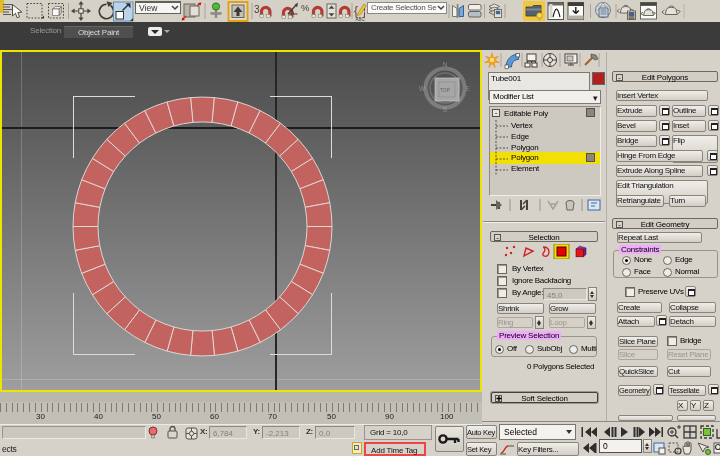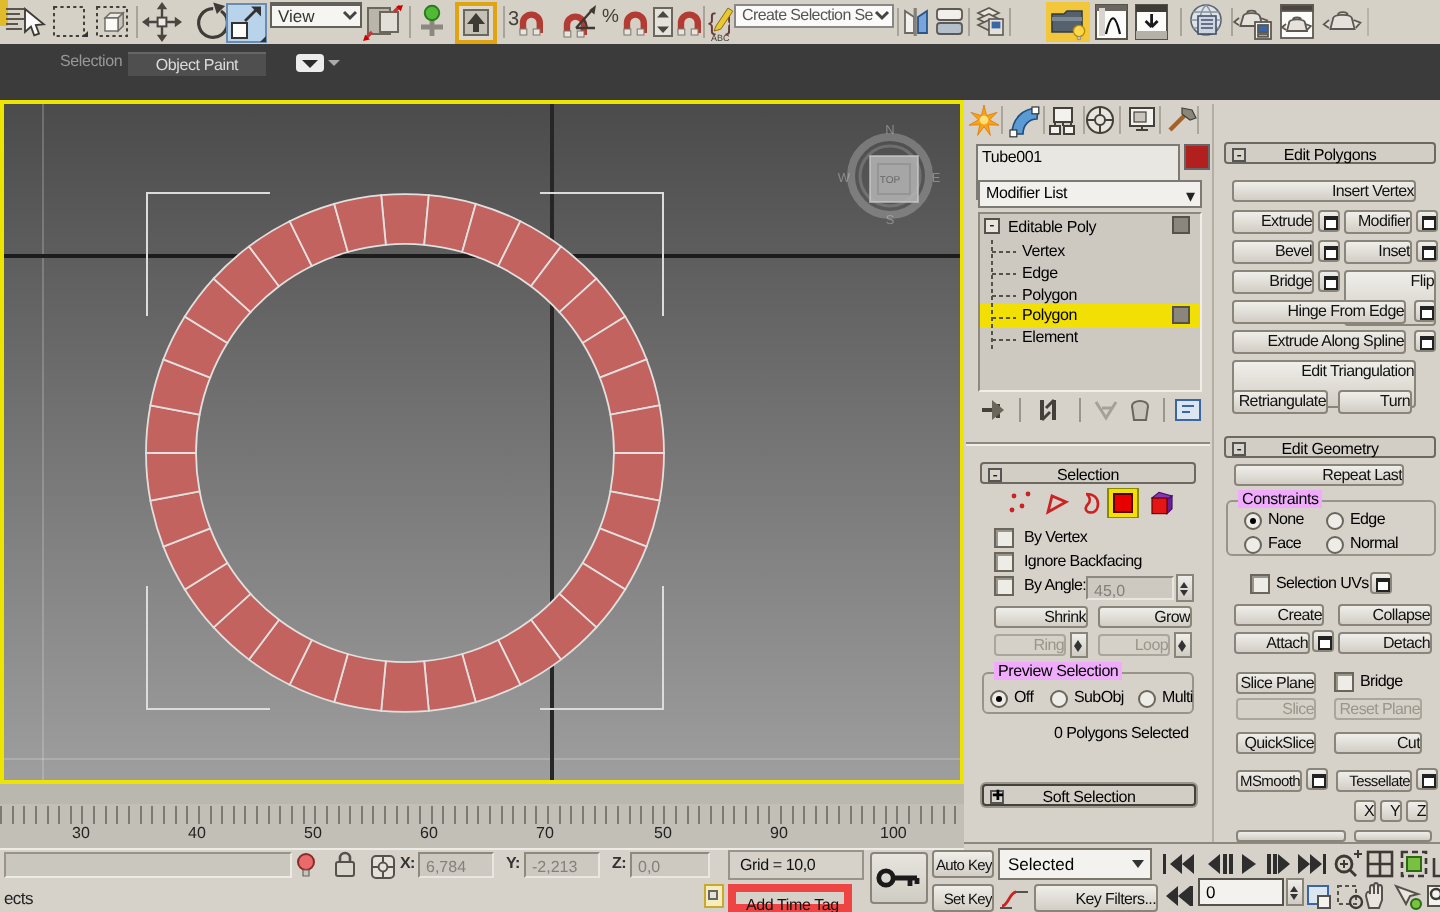--- a/index.html
+++ b/index.html
@@ -1,16 +1,16 @@
 <!DOCTYPE html>
 <html><head><meta charset="utf-8"><style>
 *{margin:0;padding:0;box-sizing:border-box;font-family:"Liberation Sans",sans-serif}
 body{width:720px;height:456px;overflow:hidden;position:relative;background:#d6d2ca}
 .abs{position:absolute}
-.btn{position:absolute;background:linear-gradient(#f0eee9,#d2cec6);border:1px solid #89857b;border-radius:2px;font-size:8px;letter-spacing:-.3px;color:#111;text-align:right;line-height:10px;white-space:nowrap;overflow:hidden}
+.btn{position:absolute;background:linear-gradient(#f0eee9,#d2cec6);border:1px solid #89857b;border-radius:2px;font-size:8px;letter-spacing:-.3px;color:#111;text-align:left;line-height:10px;white-space:nowrap;overflow:hidden}
 .btn.gray{color:#9a968c;background:#d5d1c9;border-color:#aaa69c}
 .hdr{position:absolute;background:#d2cec6;border:1px solid #6d695f;border-radius:2px;font-size:8px;letter-spacing:-.2px;color:#000;text-align:center;line-height:11px}
 .hdr b{position:absolute;left:3px;top:2px;width:7px;height:7px;border:1px solid #555;background:#d8d4cc;font-size:8px;line-height:5px;text-align:center;font-weight:normal}
 .cb{position:absolute;width:10px;height:10px;background:#eeece7;border:1px solid #6a665c;box-shadow:inset 1px 1px 0 #9a968c}
 .rad{position:absolute;width:9px;height:9px;background:#eeece7;border:1px solid #6a665c;border-radius:50%}
 .rad.on:after{content:"";position:absolute;left:2px;top:2px;width:3px;height:3px;background:#000;border-radius:50%}
 .lbl{position:absolute;font-size:8px;letter-spacing:-.3px;color:#000;white-space:nowrap}
 .sbox{position:absolute;width:11px;height:11px;background:linear-gradient(#f0eee9,#d2cec6);border:1px solid #89857b;border-radius:2px}
 .sbox:after{content:"";position:absolute;left:2px;top:2px;width:5px;height:4px;background:#fff;border:1px solid #222;border-top-width:2px}
 .fld{position:absolute;background:#cdc9c1;border:1px solid #8d897f;border-right-color:#e8e6e1;border-bottom-color:#e8e6e1;font-size:8px;color:#84807a;line-height:13px;padding-left:3px;white-space:nowrap}
@@ -353,21 +353,21 @@
 <div class="lbl" style="left:537px;top:344px">SubObj</div>
 <div class="rad" style="left:569px;top:345px"></div>
 <div class="lbl" style="left:581px;top:344px">Multi</div>
 <div class="lbl" style="left:527px;top:362px">0 Polygons Selected</div>
 <div class="hdr" style="left:491px;top:392px;width:107px;height:11px;border-color:#44403a;box-shadow:0 0 0 1px #9a968c"><b style="font-size:7px">✚</b>Soft Selection</div>
 
 <div class="hdr" style="left:612px;top:71px;width:106px;height:11px"><b>-</b>Edit Polygons</div>
 <div class="btn" style="left:616px;top:90px;width:92px;height:11px">Insert Vertex</div>
 <div class="btn" style="left:616px;top:105px;width:41px;height:12px">Extrude</div>
 <div class="sbox" style="left:659px;top:105px"></div>
-<div class="btn" style="left:672px;top:105px;width:34px;height:12px">Modifier</div>
+<div class="btn" style="left:672px;top:105px;width:34px;height:12px">Outline</div>
 <div class="sbox" style="left:708px;top:105px"></div>
 <div class="btn" style="left:616px;top:120px;width:41px;height:12px">Bevel</div>
 <div class="sbox" style="left:659px;top:120px"></div>
 <div class="btn" style="left:672px;top:120px;width:34px;height:12px">Inset</div>
 <div class="sbox" style="left:708px;top:120px"></div>
 <div class="btn" style="left:616px;top:135px;width:41px;height:12px">Bridge</div>
 <div class="sbox" style="left:659px;top:135px"></div>
 <div class="btn" style="left:672px;top:135px;width:46px;height:28px">Flip</div>
 <div class="btn" style="left:616px;top:150px;width:87px;height:12px">Hinge From Edge</div>
 <div class="sbox" style="left:707px;top:150px"></div>
@@ -384,35 +384,35 @@
   </div>
 <div class="rad on" style="left:622px;top:256px"></div>
 <div class="lbl" style="left:634px;top:255px">None</div>
 <div class="rad" style="left:663px;top:256px"></div>
 <div class="lbl" style="left:675px;top:255px">Edge</div>
 <div class="rad" style="left:622px;top:268px"></div>
 <div class="lbl" style="left:634px;top:267px">Face</div>
 <div class="rad" style="left:663px;top:268px"></div>
 <div class="lbl" style="left:675px;top:267px">Normal</div>
 <div class="cb" style="left:625px;top:287px"></div>
-<div class="lbl" style="left:638px;top:287px">Selection UVs</div>
+<div class="lbl" style="left:638px;top:287px">Preserve UVs</div>
 <div class="sbox" style="left:685px;top:286px"></div>
 <div class="btn" style="left:617px;top:302px;width:45px;height:11px">Create</div>
 <div class="btn" style="left:669px;top:302px;width:47px;height:11px">Collapse</div>
 <div class="btn" style="left:617px;top:316px;width:38px;height:11px">Attach</div>
 <div class="sbox" style="left:656px;top:315px"></div>
 <div class="btn" style="left:669px;top:316px;width:47px;height:11px">Detach</div>
 <div class="btn" style="left:618px;top:336px;width:40px;height:11px">Slice Plane</div>
 <div class="cb" style="left:667px;top:336px"></div>
 <div class="lbl" style="left:680px;top:336px">Bridge</div>
 <div class="btn gray" style="left:618px;top:349px;width:40px;height:11px">Slice</div>
 <div class="btn gray" style="left:667px;top:349px;width:44px;height:11px">Reset Plane</div>
 <div class="btn" style="left:618px;top:366px;width:40px;height:11px">QuickSlice</div>
 <div class="btn" style="left:667px;top:366px;width:44px;height:11px">Cut</div>
-<div class="btn" style="left:618px;top:385px;width:33px;height:11px;font-size:7.5px">MSmooth</div>
+<div class="btn" style="left:618px;top:385px;width:33px;height:11px;font-size:7.5px">Geometry</div>
 <div class="sbox" style="left:653px;top:384px"></div>
 <div class="btn" style="left:668px;top:385px;width:38px;height:11px;font-size:7.5px">Tessellate</div>
 <div class="sbox" style="left:708px;top:384px"></div>
 <div class="btn" style="left:618px;top:420px;width:44px;height:11px">Make Planar</div>
 <div class="btn" style="left:677px;top:400px;width:11px;height:11px">X</div>
 <div class="btn" style="left:690px;top:400px;width:11px;height:11px">Y</div>
 <div class="btn" style="left:703px;top:400px;width:11px;height:11px">Z</div>
 <div class="btn" style="left:618px;top:415px;width:55px;height:6px"></div>
 <div class="btn" style="left:677px;top:415px;width:39px;height:6px"></div>
 
@@ -444,21 +444,21 @@
 </svg>
 <div class="lbl" style="left:200px;top:427px;font-size:8px;font-weight:bold;color:#333">X:</div>
 <div class="fld" style="left:209px;top:426px;width:38px;height:13px">6,784</div>
 <div class="lbl" style="left:253px;top:427px;font-size:8px;font-weight:bold;color:#333">Y:</div>
 <div class="fld" style="left:262px;top:426px;width:38px;height:13px">-2,213</div>
 <div class="lbl" style="left:306px;top:427px;font-size:8px;font-weight:bold;color:#333">Z:</div>
 <div class="fld" style="left:315px;top:426px;width:40px;height:13px">0,0</div>
 <div class="abs" style="left:364px;top:425px;width:68px;height:15px;border:1px solid #98948a;font-size:8px;letter-spacing:-.2px;line-height:13px;padding-left:5px;color:#111">Grid = 10,0</div>
 <div class="abs" style="left:352px;top:442px;width:10px;height:12px;background:#f5edbc;border:1px solid #c8a830"></div>
 <div class="abs" style="left:354px;top:445px;width:5px;height:5px;background:#e4e1da;border:1px solid #666"></div>
-<div class="abs" style="left:364px;top:442px;width:62px;height:14px;border:4px solid #ef4444;font-size:8px;letter-spacing:-.2px;line-height:13px;padding-left:5px;color:#111">Add Time Tag</div>
+<div class="abs" style="left:364px;top:442px;width:62px;height:14px;border:2px solid #ef4444;font-size:8px;letter-spacing:-.2px;line-height:13px;padding-left:5px;color:#111">Add Time Tag</div>
 <div class="lbl" style="left:2px;top:444px;font-size:8.5px;color:#222">ects</div>
 
 <div class="abs" style="left:435px;top:426px;width:29px;height:26px;background:linear-gradient(#e8e5df,#cfccc4);border:1px solid #89857b;border-radius:2px"></div>
 <svg class="abs" style="left:438px;top:432px" width="24" height="14" viewBox="0 0 24 14">
  <circle cx="5" cy="7" r="3.6" fill="none" stroke="#1a1a1a" stroke-width="2.4"></circle>
  <path d="M8.5 7h12M17 7v4M20.5 7v3" stroke="#1a1a1a" stroke-width="2.4"></path>
 </svg>
 <div class="btn" style="left:466px;top:425px;width:31px;height:14px;line-height:14px;font-size:7.5px;letter-spacing:-.3px">Auto Key</div>
 <div class="btn" style="left:466px;top:442px;width:31px;height:14px;line-height:14px;font-size:7.5px;letter-spacing:-.3px">Set Key</div>
 <div class="abs" style="left:499px;top:424px;width:77px;height:16px;background:#f4f2ee;border:1px solid #7a766c;font-size:8.5px;line-height:14px;padding-left:4px">Selected</div>

